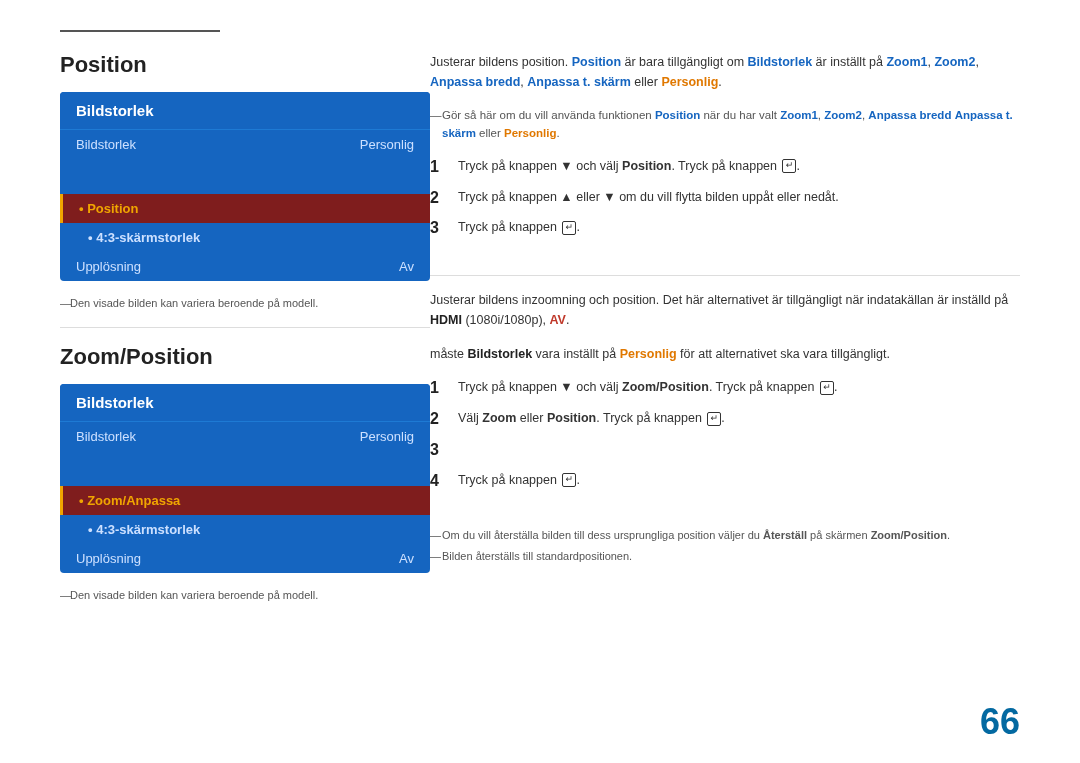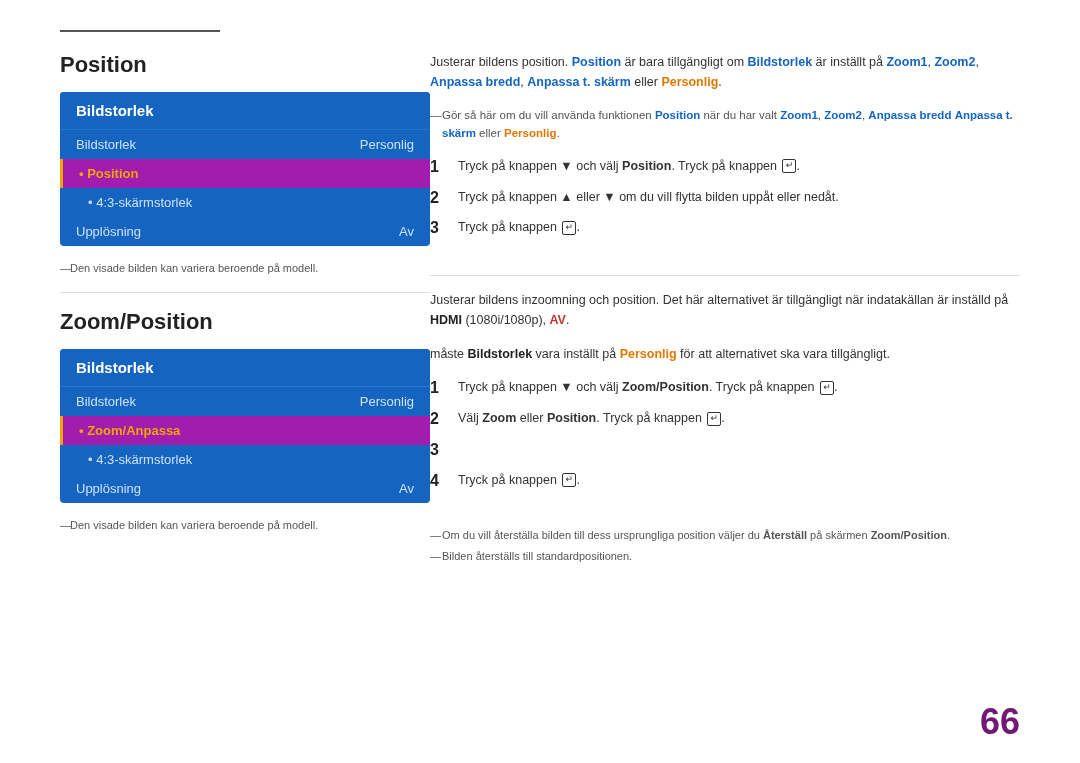--- a/index.html
+++ b/index.html
@@ -71,29 +71,31 @@
     .menu-row {
       display: flex;
       justify-content: space-between;
       align-items: center;
       padding: 7px 16px;
       color: #cce0ff;
       font-size: 13px;
     }
 
     .menu-row.highlighted {
-      background: #a21caf;
+      background: #7f1d1d;
       color: #f0a500;
       font-weight: bold;
       border-left: 3px solid #f0a500;
+      margin-top: 35px;
     }
 
     .menu-row.sub-item {
       padding-left: 28px;
       color: #cce0ff;
+      font-weight: bold;
     }
 
     .menu-row .value {
       color: #cce0ff;
     }
 
     .note-text {
       font-size: 11px;
       color: #555;
       margin-top: 6px;
@@ -188,21 +190,21 @@
       left: 0;
     }
 
     
     .page-number {
       position: absolute;
       bottom: 20px;
       right: 60px;
       font-size: 36px;
       font-weight: bold;
-      color: #701a75;
+      color: #0369a1;
     }
 
     .section-block {
       display: flex;
       flex-direction: column;
     }
 
     
     .icon-enter {
       display: inline-block;

